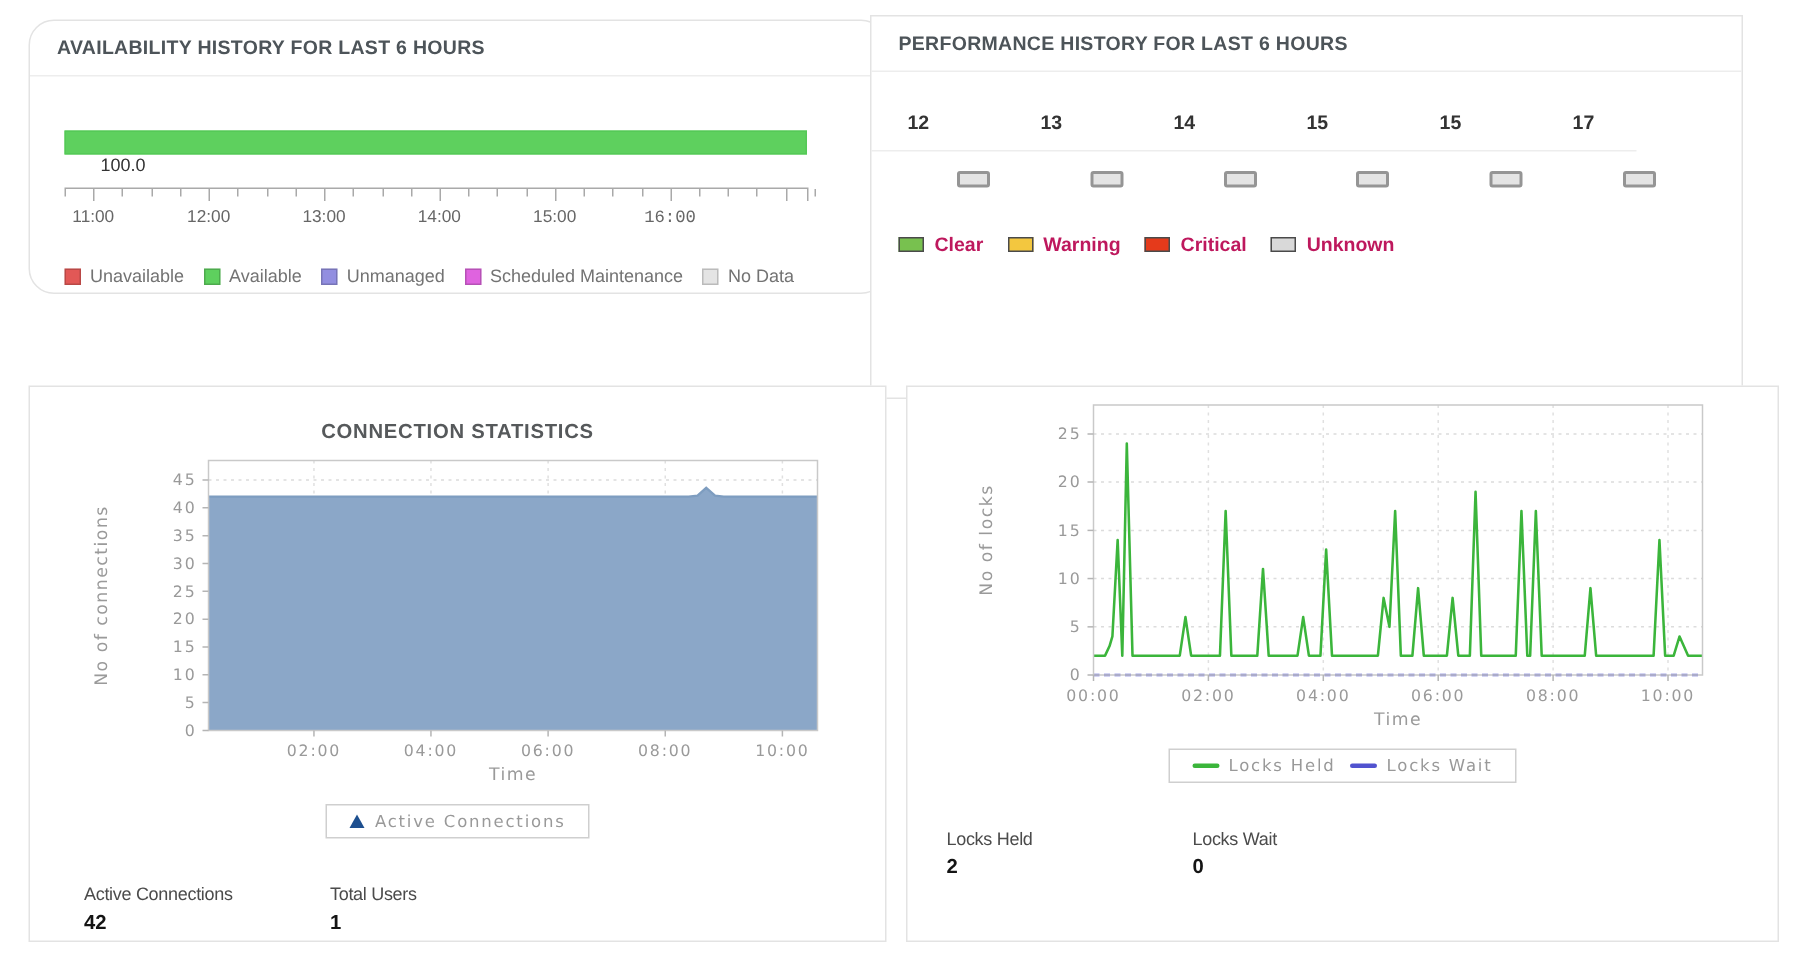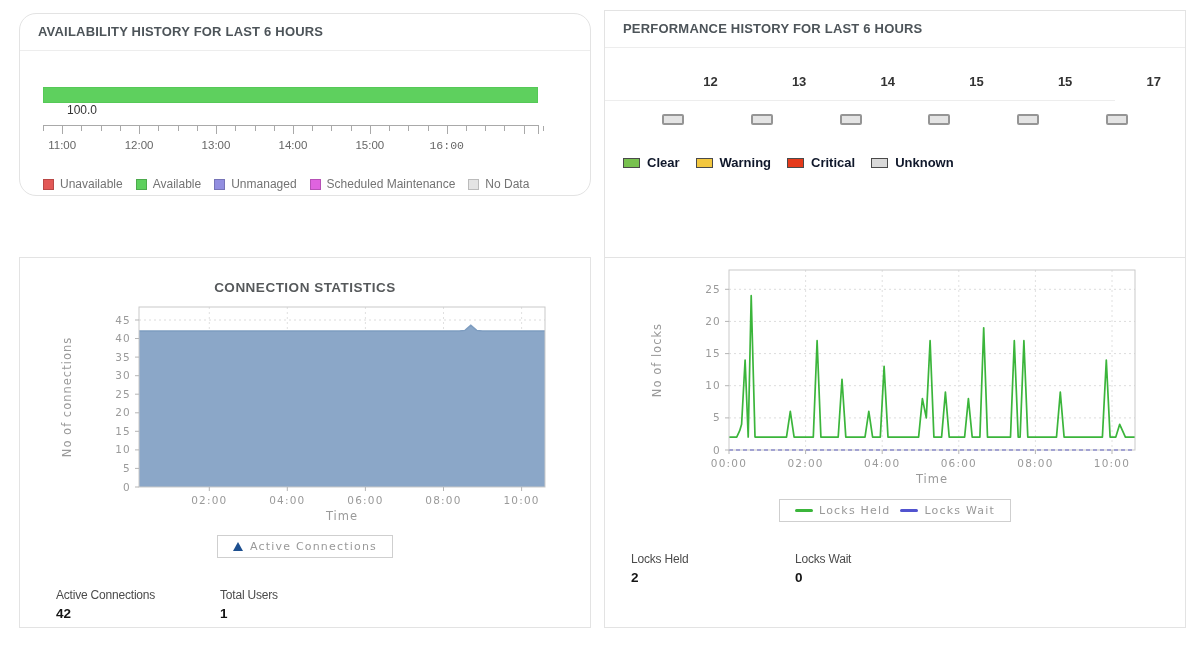--- a/index.html
+++ b/index.html
@@ -1,19 +1,19 @@
 <!DOCTYPE html>
 <html><head>
 <meta charset="utf-8">
 <style>
   html,body{margin:0;padding:0;background:#fff;}
   body{width:1200px;height:647px;position:relative;font-family:"Liberation Sans","DejaVu Sans",sans-serif;-webkit-font-smoothing:antialiased;}
   .panel{position:absolute;background:#fff;border:1px solid #e3e3e3;box-sizing:border-box;}
   #panel-availability{left:19px;top:13px;width:572px;height:183px;border-radius:17px;}
-  #panel-performance{left:604px;top:10px;width:582px;height:256px;}
+  #panel-performance{left:580px;top:10px;width:582px;height:256px;}
   #panel-connections{left:19px;top:257px;width:572px;height:371px;}
   #panel-locks{left:604px;top:257px;width:582px;height:371px;}
 
   .panel-header{height:36px;line-height:36px;padding:0 18px;font-size:13px;font-weight:bold;color:#4d5459;letter-spacing:.2px;border-bottom:1px solid #ededed;}
 
   
   .avail-body{padding-left:23px;}
   .bar-row{margin-top:36px;display:flex;flex-direction:column;}
   .avail-bar{width:495px;height:16px;background:#5ed05e;border:1px solid #55c957;box-sizing:border-box;}
   .bar-value{margin-left:24px;font-size:12px;color:#333;}
@@ -21,29 +21,29 @@
   .ruler .tick{position:absolute;top:0;width:1px;background:#a9a9a9;}
   .ruler-labels{position:relative;width:496px;height:14px;margin-top:3px;}
   .ruler-labels .tlabel{position:absolute;top:0;width:44px;margin-left:-22px;text-align:center;font-size:11.5px;color:#666;}
   .avail-legend{margin-top:24px;display:flex;align-items:center;}
   .avail-legend .litem{display:flex;align-items:center;margin-right:13px;}
   .avail-legend .swatch{width:11px;height:11px;margin-right:6px;border:1px solid rgba(0,0,0,0.18);box-sizing:border-box;}
   .avail-legend .ltext{font-size:12px;color:#737373;}
 
   
   .hours-row{display:flex;margin:26px 24px 0 24px;}
-  .hours-row .hour{flex:1;text-align:right;font-size:13px;font-weight:bold;color:#333;}
+  .hours-row .hour{flex:1;text-align:left;font-size:13px;font-weight:bold;color:#333;}
   .perf-divider{width:88%;border-bottom:1px solid #ededed;margin-top:11px;}
   .boxes-row{display:flex;margin:13px 24px 0 24px;}
   .boxes-row .cell{flex:1;display:flex;justify-content:center;}
   .status-box{width:18px;height:7px;background:#e4e4e4;border:2px solid #959595;border-radius:2px;}
   .perf-legend{margin:30px 0 0 18px;display:flex;align-items:center;}
   .perf-legend .litem{display:flex;align-items:center;margin-right:16px;}
   .perf-legend .swatch{width:15px;height:8px;margin-right:7px;border:1px solid #4a4a4a;box-sizing:content-box;}
-  .perf-legend .ltext{font-size:13px;font-weight:bold;color:#0f172a;}
+  .perf-legend .ltext{font-size:13px;font-weight:bold;color:#be185d;}
 
   
   .chart-title{margin-top:22px;text-align:center;font-size:13.5px;font-weight:bold;color:#56595b;letter-spacing:.5px;}
   .chart-mount{margin-top:2px;text-align:center;}
   .chart-mount svg{display:inline-block;}
   svg text.tick{fill:#9a9a9a;font-size:10.5px;letter-spacing:1.2px;font-family:"DejaVu Sans",sans-serif;}
   svg text.axlabel{fill:#9a9a9a;font-size:11.5px;letter-spacing:1px;font-family:"DejaVu Sans",sans-serif;}
   .chart-legend{margin-top:4px;text-align:center;}
   .legend-box{display:inline-flex;align-items:center;border:1px solid #cfcfcf;padding:4px 10px;background:#fff;}
   .legend-box .entry{display:flex;align-items:center;margin:0 5px;}

